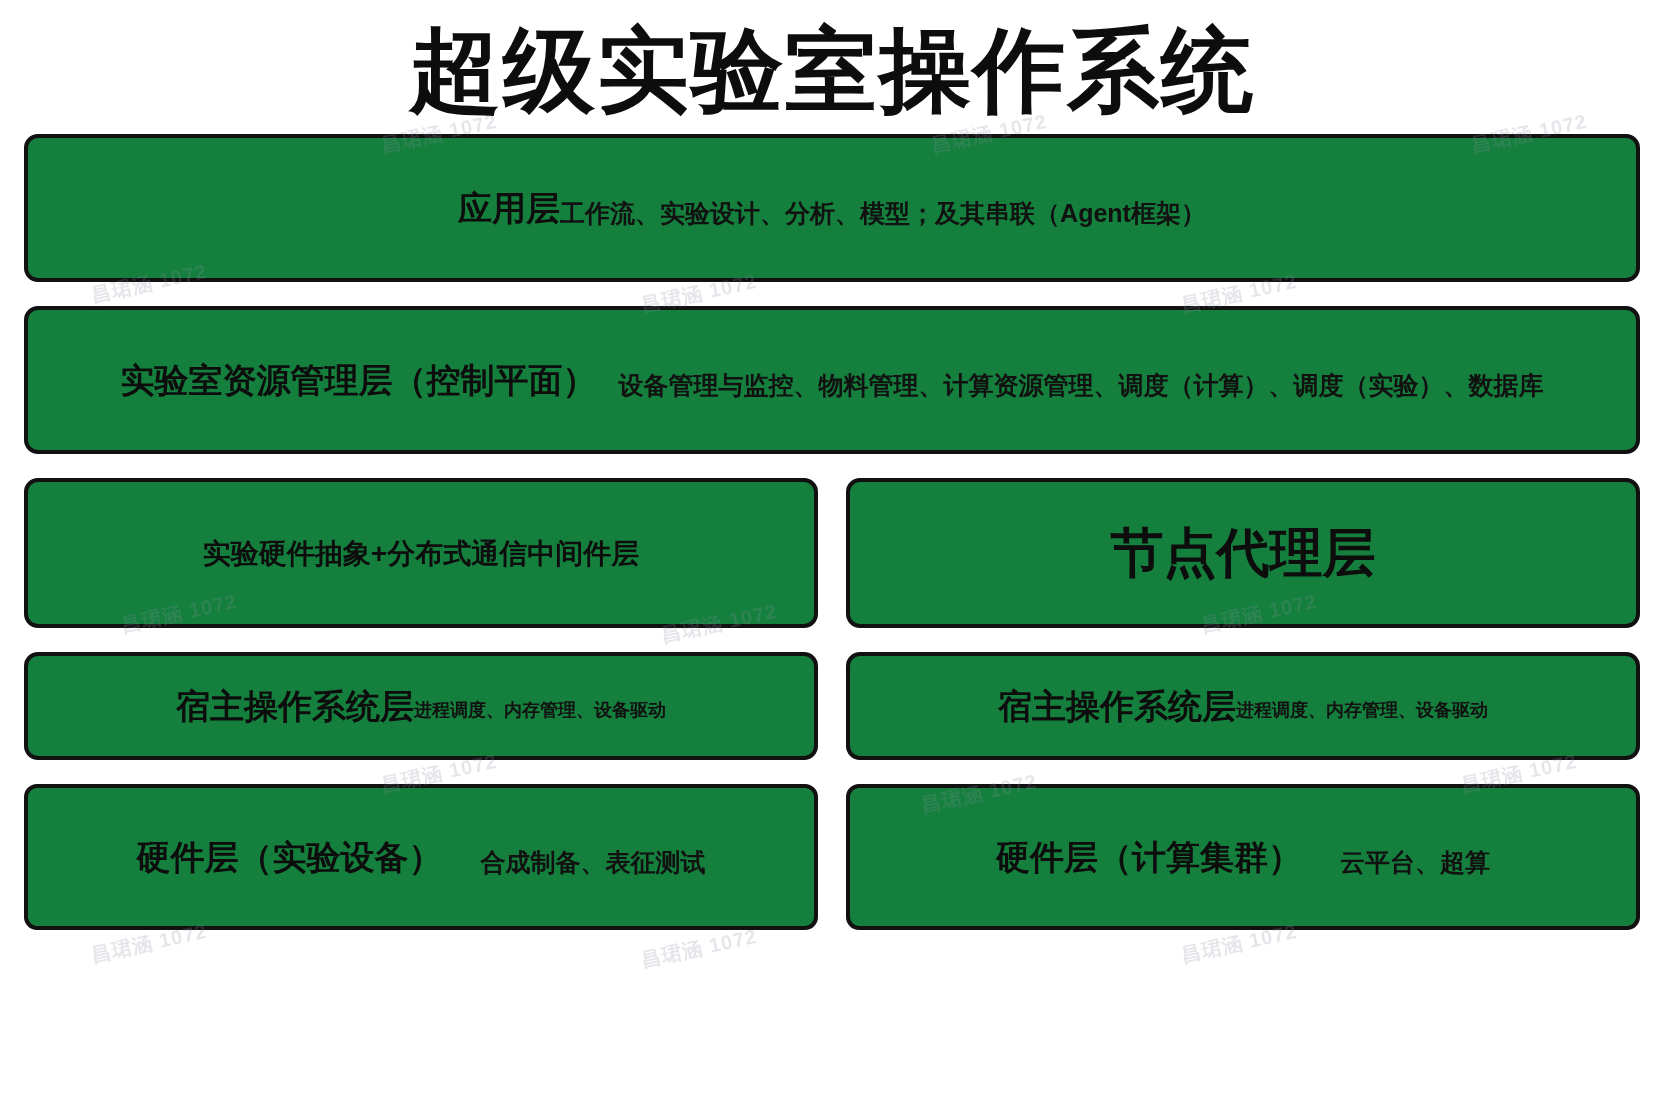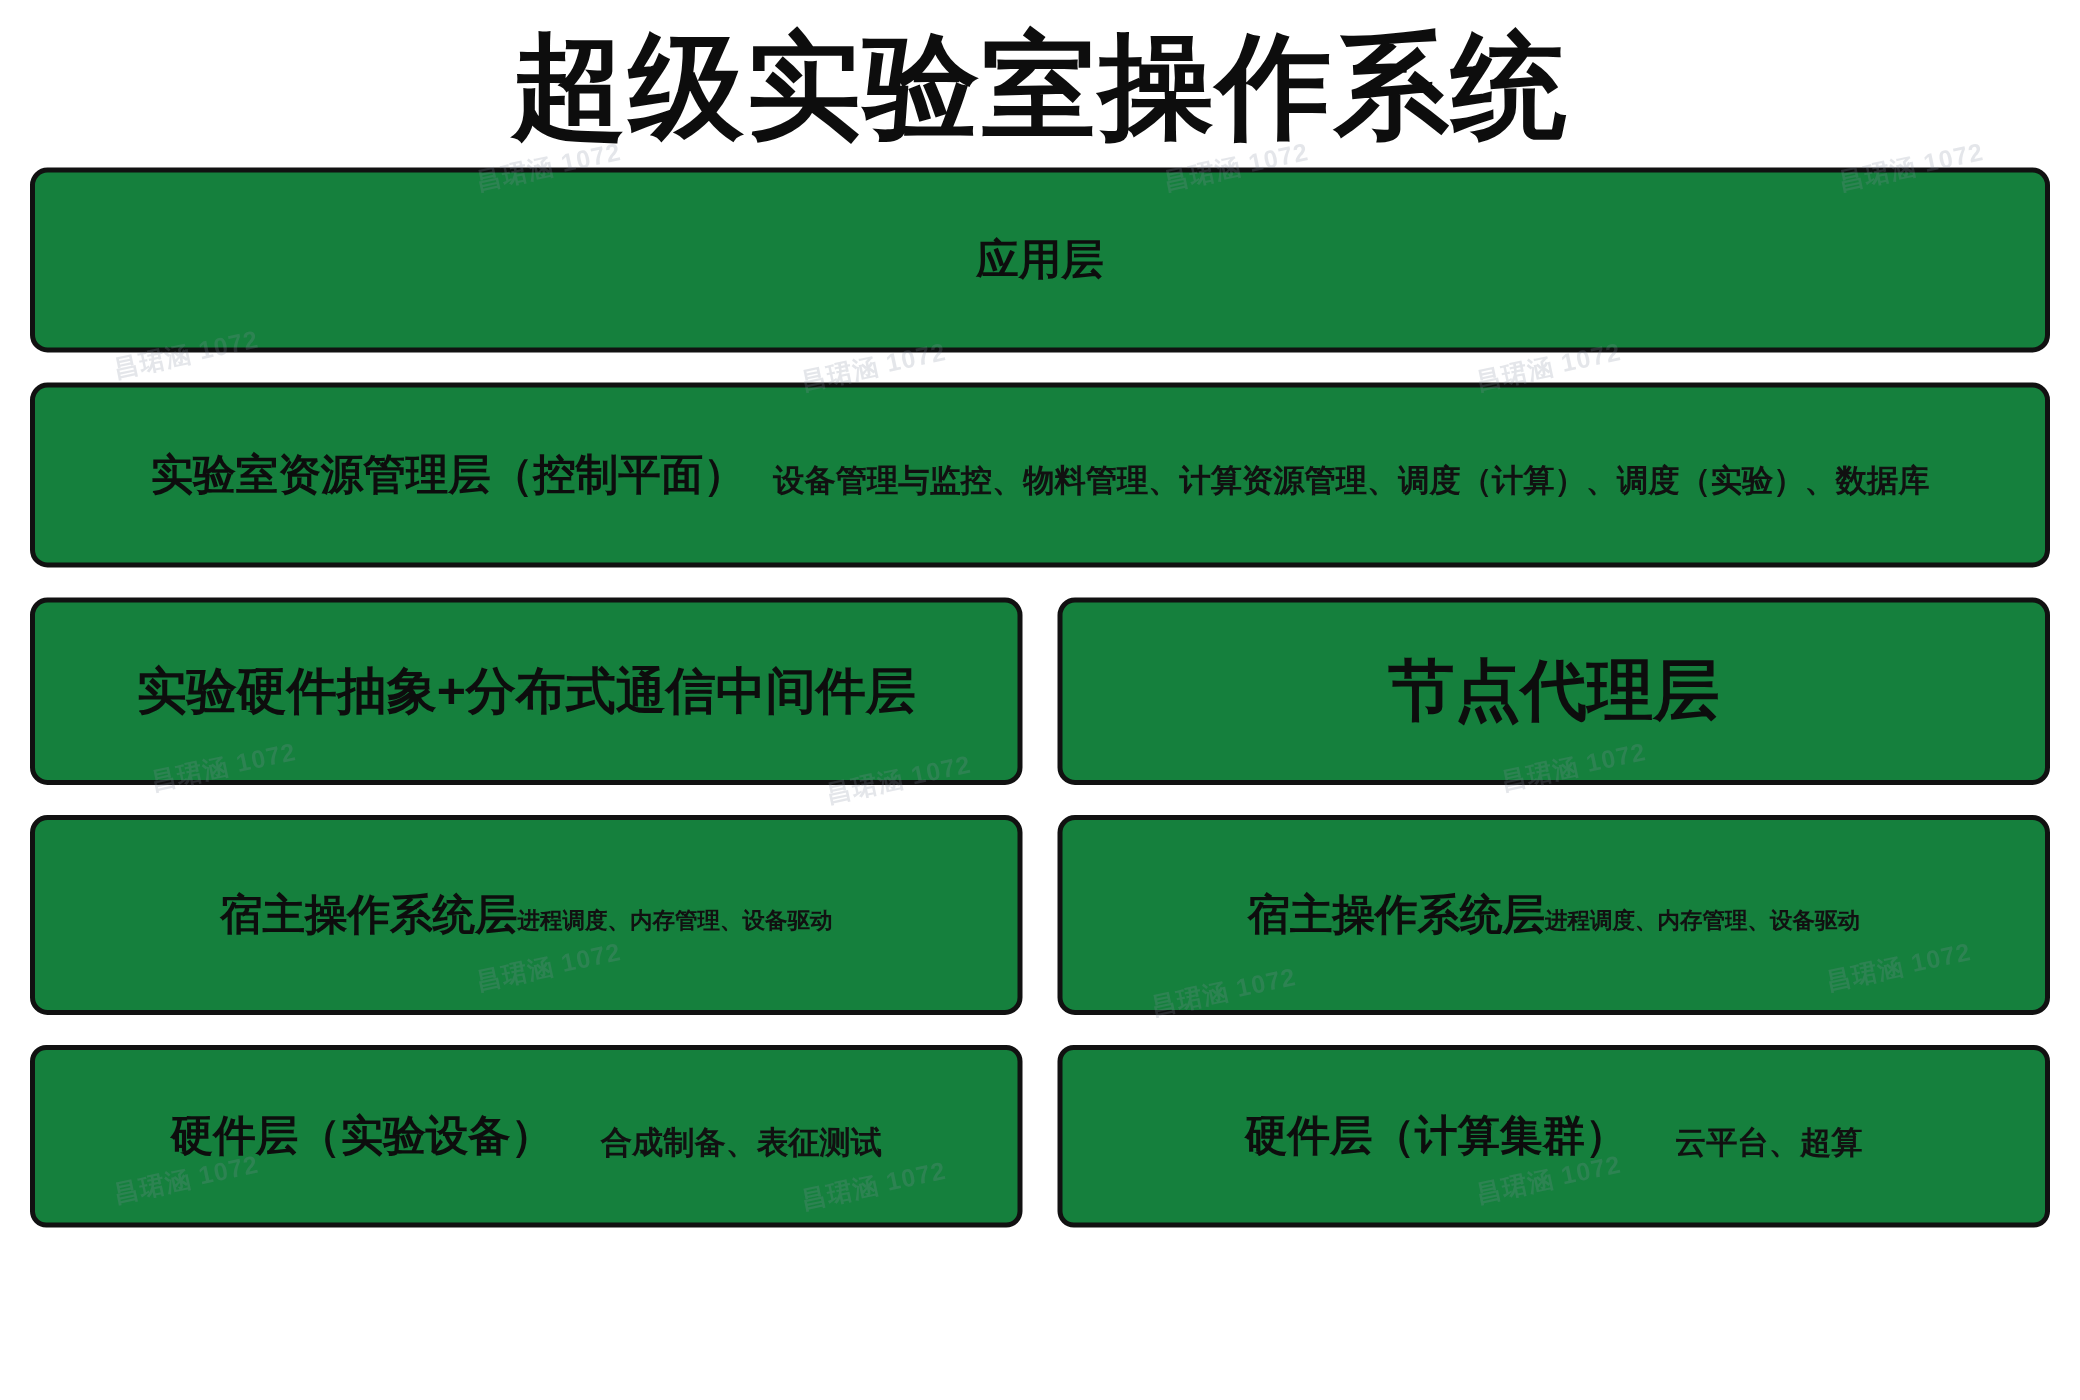--- a/index.html
+++ b/index.html
@@ -72,25 +72,25 @@
   .row {
     display: flex;
     gap: 28px;
   }
   .col {
     flex: 1;
     display: flex;
     flex-direction: column;
     gap: 24px;
   }
-  .h-mid { height: 160px; }
+  .h-mid { height: 108px; }
   .h-tall { height: 150px; }
   .h-low  { height: 146px; border-radius: 13px; }
 
-  .mid-left .head { font-size: 40px; }
+  .mid-left .head { font-size: 28px; }
   .mid-right .head { font-size: 53px; }
 
   .host .head { font-size: 34px; }
   .host .sub { font-size: 18px; }
 
   .hw .head { font-size: 34px; }
   .hw .sub { font-size: 25px; margin-left: 38px; }
 
   
   .wm {
@@ -109,20 +109,21 @@
 <body>
 
 <div class="page">
 
   <div class="title">超级实验室操作系统</div>
 
   <div class="stack">
 
     <div class="box full-app">
       <div class="head">应用层</div>
+      <div class="sub">工作流、实验设计、分析、模型；及其串联（Agent框架）</div>
     </div>
 
     <div class="box full-res">
       <div class="head">实验室资源管理层（控制平面）</div>
       <div class="sub">设备管理与监控、物料管理、计算资源管理、调度（计算）、调度（实验）、数据库</div>
     </div>
 
     <div class="row">
       <div class="col">
         <div class="box h-tall mid-left">

